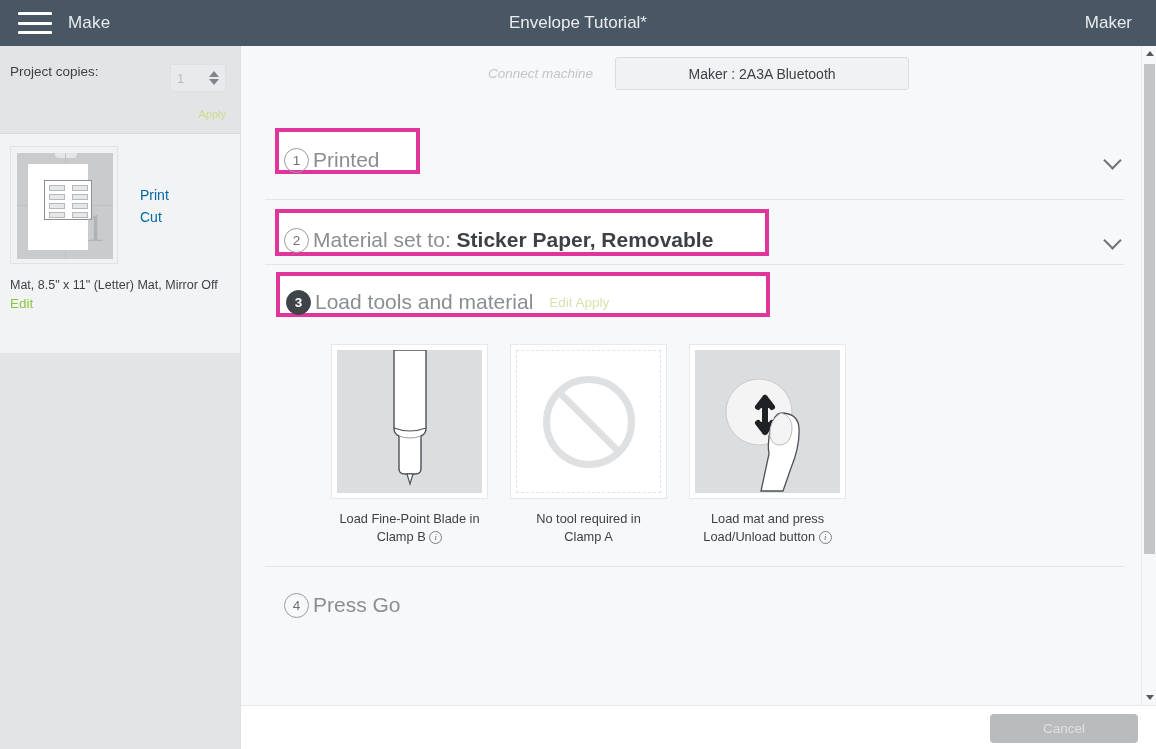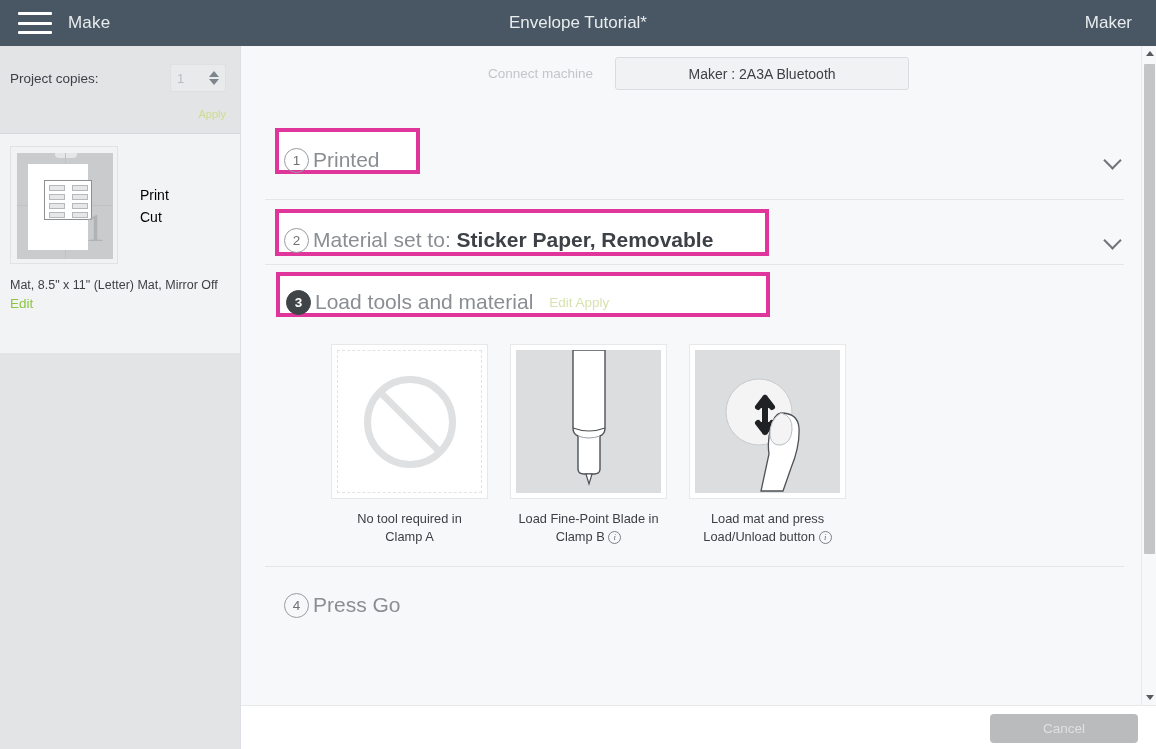--- a/index.html
+++ b/index.html
@@ -38,21 +38,21 @@
   
   .sidebar {
     position: absolute; left: 0; top: 46px; width: 241px; height: 703px;
     background: #f2f3f5; border-right: 1px solid #dcdfe3;
   }
   .copies-panel {
     position: relative; height: 88px; background: #e3e4e6;
     border-bottom: 1px solid #d5d7da;
     padding: 18px 14px 0 10px;
   }
-  .copies-row { display: flex; align-items: center; justify-content: space-between; }
+  .copies-row { display: flex; justify-content: space-between; }
   .copies-label { font-size: 13.5px; color: #3d4146; }
   .stepper {
     display: flex; align-items: center; background: #e9eaec;
     border: 1px solid #dfe0e2; border-radius: 2px;
     width: 56px; height: 28px; padding: 0 6px; justify-content: space-between;
   }
   .stepper-value { font-size: 13px; color: #b9bcc0; }
   .stepper-arrows { display: flex; flex-direction: column; gap: 2px; }
   .arr-up, .arr-dn {
     width: 0; height: 0; border-left: 5px solid transparent;
@@ -90,40 +90,40 @@
   .mat-tab {
     position: absolute; left: 38px; top: 0; width: 22px; height: 5px;
     background: #e5e6e7; border-radius: 0 0 4px 4px;
   }
   .mat-one {
     position: absolute; left: 57px; top: 44px;
     font-family: "Liberation Serif", serif; font-size: 40px; color: #b0b2b4;
     line-height: 1;
   }
   .mat-labels { margin-left: 22px; padding-top: 38px; }
-  .mat-labels div { font-size: 14px; color: #000000; line-height: 22px; }
+  .mat-labels div { font-size: 14px; color: #0369a1; line-height: 22px; }
   .mat-caption {
     margin-top: 12px; font-size: 12.5px; color: #3d4146; line-height: 18px;
   }
   .edit-link { font-size: 13.5px; color: #8cc63f; cursor: pointer; margin-top: 2px; }
   .sidebar-bottom {
     position: absolute; left: 0; top: 307px; width: 240px; height: 396px;
     background: #e3e4e6;
   }
 
   
   .main {
     position: absolute; left: 241px; top: 46px; width: 915px; height: 659px;
     background: #f7f8f9; overflow: hidden;
   }
   .connect-row {
     display: flex; align-items: center; justify-content: center;
     padding-top: 11px;
   }
-  .connect-label { font-size: 13.5px; color: #c2c5c9; margin-right: 22px; }
+  .connect-label { font-size: 13.5px; color: #c2c5c9; margin-right: 22px; font-style: italic; }
   .machine-btn {
     width: 294px; height: 33px; background: #f1f2f4;
     border: 1px solid #dadde0; border-radius: 3px;
     display: flex; align-items: center; justify-content: center;
     font-size: 14px; color: #3d4146; cursor: pointer;
   }
 
   .section { position: relative; margin: 0 32px 0 24px; }
   .sec-head {
     display: flex; align-items: center; height: 48px; position: relative;
@@ -332,45 +332,45 @@
       <div class="sec-head" style="position:relative; z-index:2;">
         <div class="num-circle filled" style="margin-left:21px;">3</div>
         <div class="sec-title">Load tools and material</div>
         <div class="edit-tools">Edit Apply</div>
       </div>
 
       <div class="cards">
 
         <div class="card">
           <div class="card-img">
-            <div class="card-img-inner inner-dash">
-              <div class="no-symbol"></div>
-            </div>
-          </div>
-          <div class="card-cap">
-            <span>No tool required in</span><br>
-            <span>Clamp A</span>
-          </div>
-        </div>
-
-        <div class="card">
-          <div class="card-img">
             <div class="card-img-inner inner-gray">
               <svg width="145" height="143" viewBox="0 0 145 143">
                 <path d="M57 0 L57 78 Q57 84 62 86 L62 119 Q62 124 68 124 L78 124 Q84 124 84 119 L84 86 Q89 84 89 78 L89 0 Z" fill="#ffffff" stroke="#4e5256" stroke-width="1.4"></path>
                 <path d="M57 78 Q73 84 89 78" fill="none" stroke="#4e5256" stroke-width="1.2"></path>
                 <path d="M62 86 Q73 90 84 86" fill="none" stroke="#9aa0a5" stroke-width="1"></path>
                 <path d="M70 124 L73 134 L76 124 Z" fill="#ffffff" stroke="#4e5256" stroke-width="1.2"></path>
               </svg>
             </div>
           </div>
           <div class="card-cap">
             <span>Load Fine-Point Blade in</span><br>
             <span>Clamp B</span>
             <span class="info-i">i</span>
+          </div>
+        </div>
+
+        <div class="card">
+          <div class="card-img">
+            <div class="card-img-inner inner-dash">
+              <div class="no-symbol"></div>
+            </div>
+          </div>
+          <div class="card-cap">
+            <span>No tool required in</span><br>
+            <span>Clamp A</span>
           </div>
         </div>
 
         <div class="card">
           <div class="card-img">
             <div class="card-img-inner inner-gray">
               <svg width="145" height="143" viewBox="0 0 145 143">
                 <circle cx="64" cy="62" r="33" fill="#f4f4f5" stroke="#c9cacc" stroke-width="1"></circle>
                 <path d="M70 48 L70 82 M70 48 L63 57 M70 48 L77 57 M70 82 L63 73 M70 82 L77 73" stroke="#1f2124" stroke-width="6" fill="none" stroke-linecap="round" stroke-linejoin="round"></path>
                 <path d="M70 48 L62 58 L78 58 Z" fill="#1f2124"></path>

